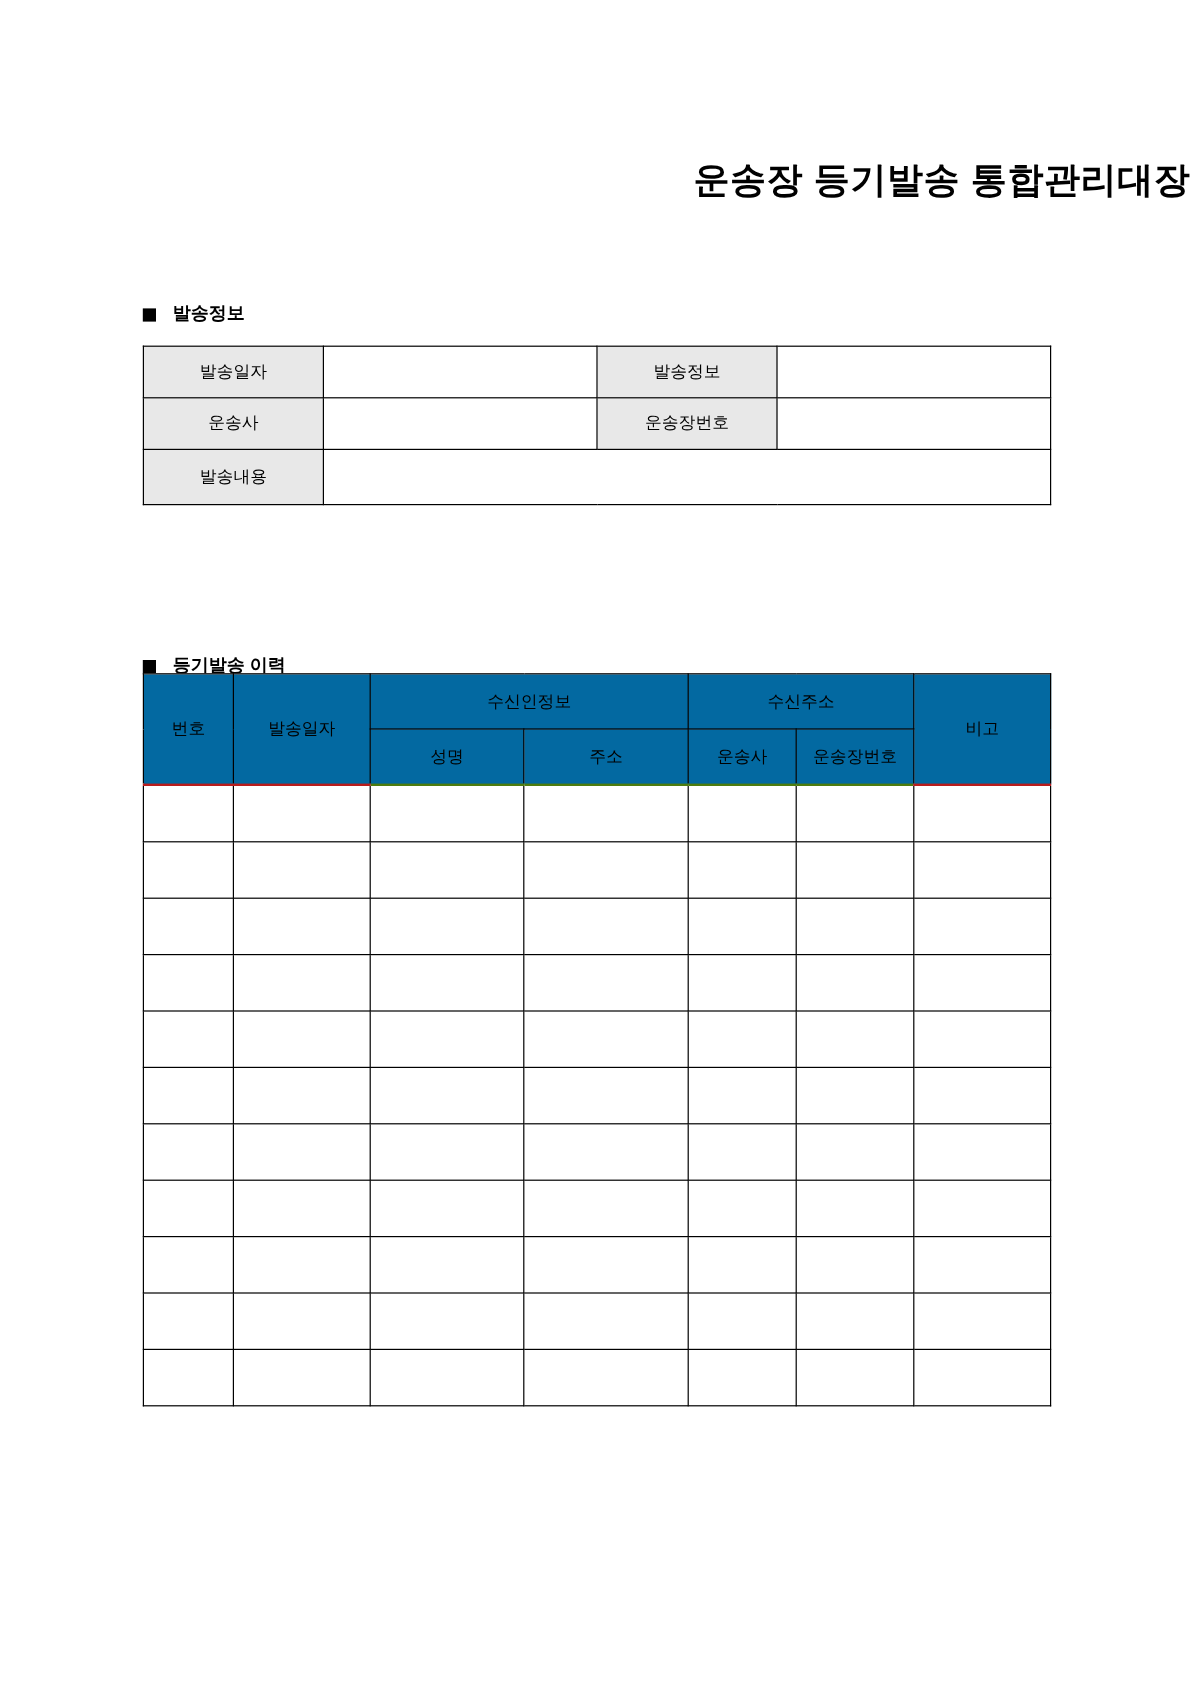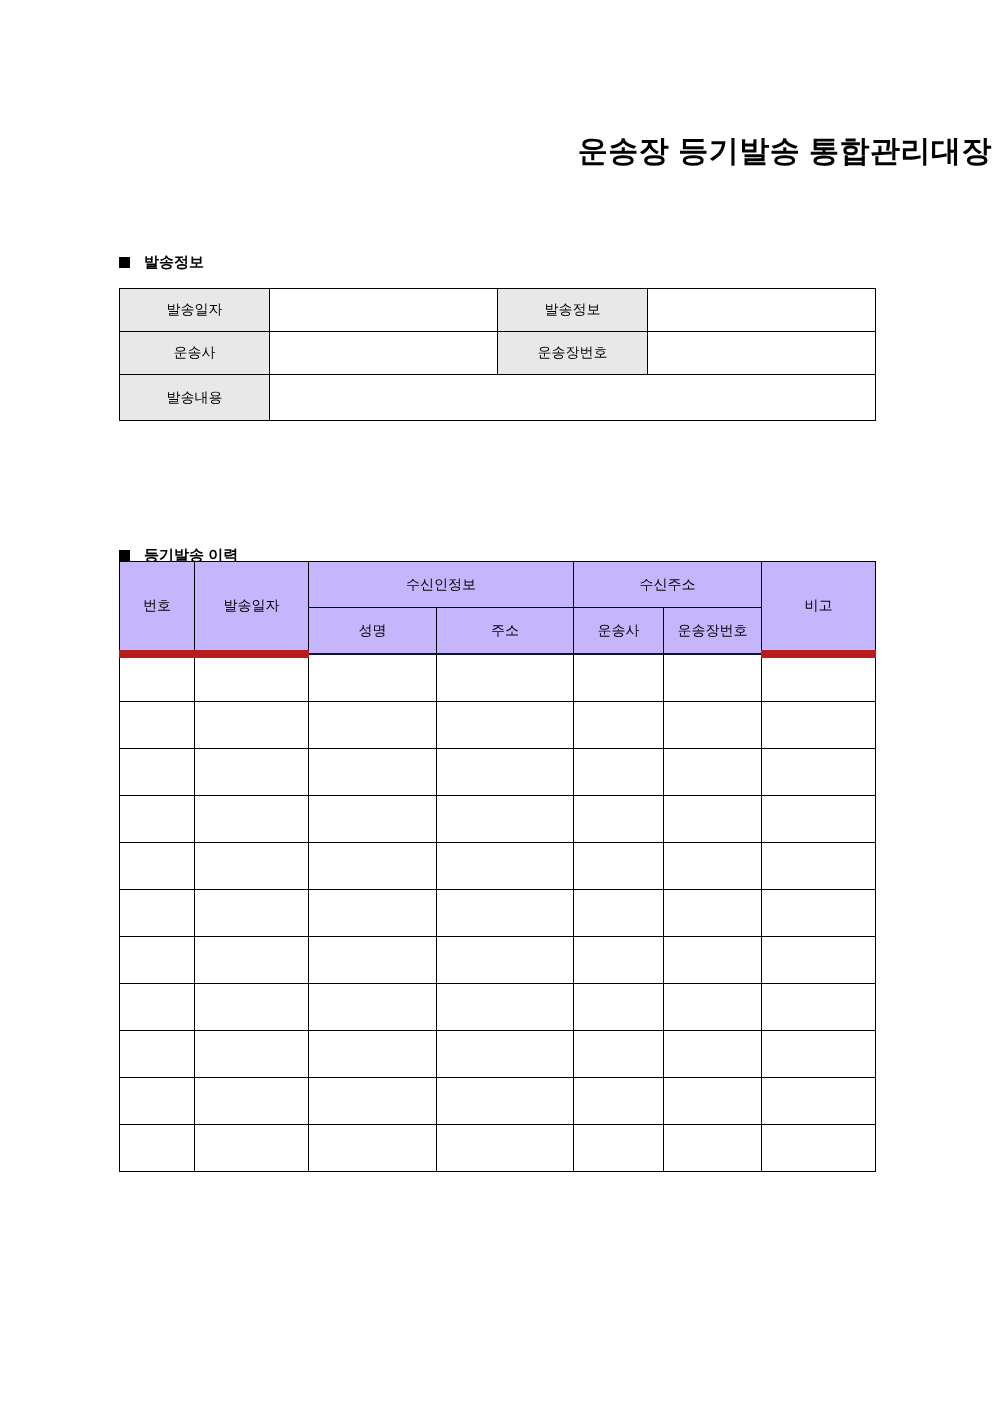--- a/index.html
+++ b/index.html
@@ -95,28 +95,28 @@
   #shipping-info-table tr { height: 43px; }
   #shipping-info-table tr.tall { height: 46px; padding-left: 29px; }
 
   
   #history-table {
     left: 119px;
     top: 561px;
     width: 756px;
   }
   #history-table thead td {
-    background: #c4b5fd;
+    background: #0369a1;
     height: 45px;
   }
   #history-table thead tr.head-row-2 td {
-    border-bottom: 2px solid #0f172a;
+    border-bottom: 2px solid #4d7c0f;
   }
   #history-table thead td.span-rows {
-    border-bottom: 8px solid #b91c1c;
+    border-bottom: 2px solid #b91c1c;
   }
   #history-table tbody tr { height: 47px; }
   #history-table tbody td { background: #ffffff; }
 </style>
 </head>
 <body>
 
 <div class="page">
 
   <div class="doc-title">운송장 등기발송 통합관리대장</div>

